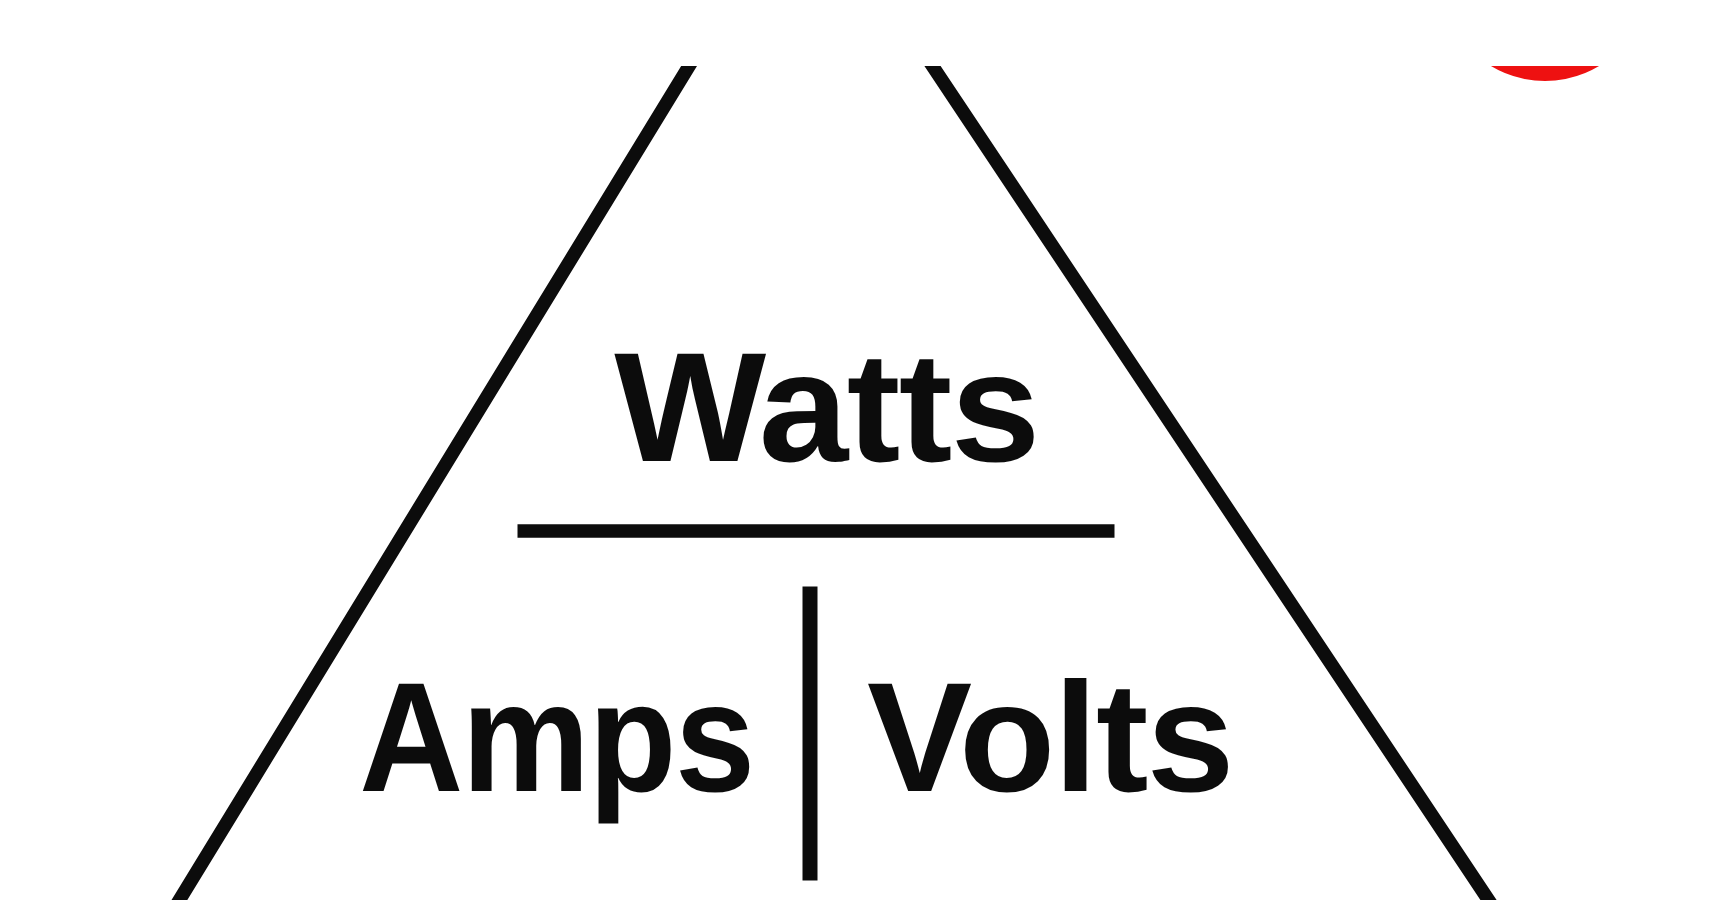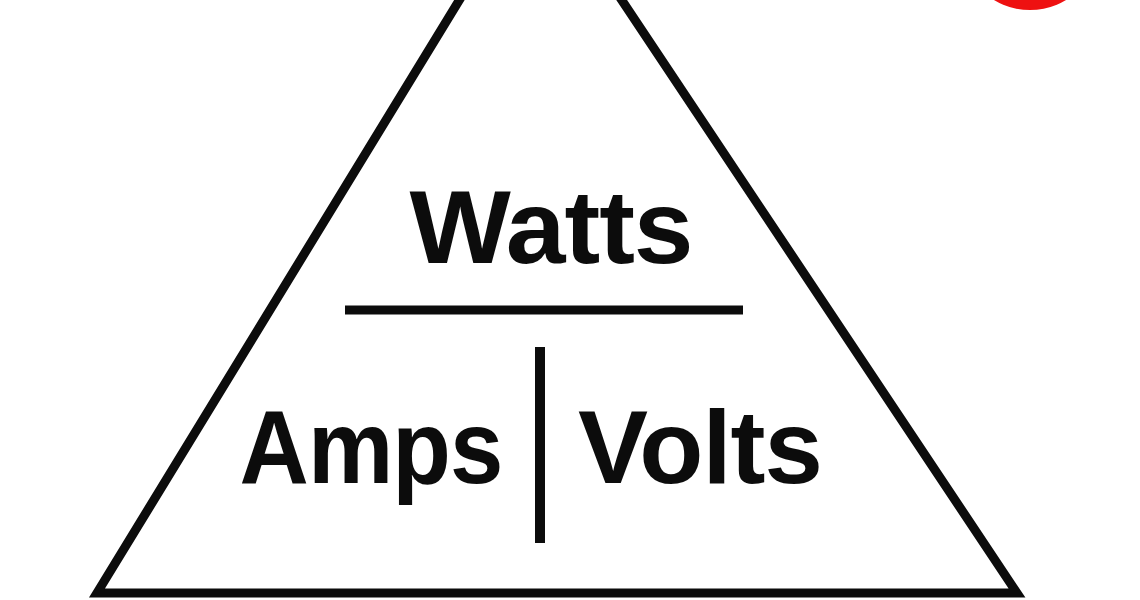--- a/index.html
+++ b/index.html
@@ -9,20 +9,21 @@
     width: 1140px;
     height: 600px;
     overflow: hidden;
     font-family: "Liberation Sans", sans-serif;
   }
   .stage {
     position: relative;
     width: 1140px;
     height: 424px;
     background: #1d4ed8;
+    margin-top: 44px;
   }
   .stage svg {
     display: block;
     width: 1140px;
     height: 600px;
   }
   .diagram-text {
     font-family: "Liberation Sans", "DejaVu Sans", sans-serif;
     font-weight: bold;
     font-size: 104px;

